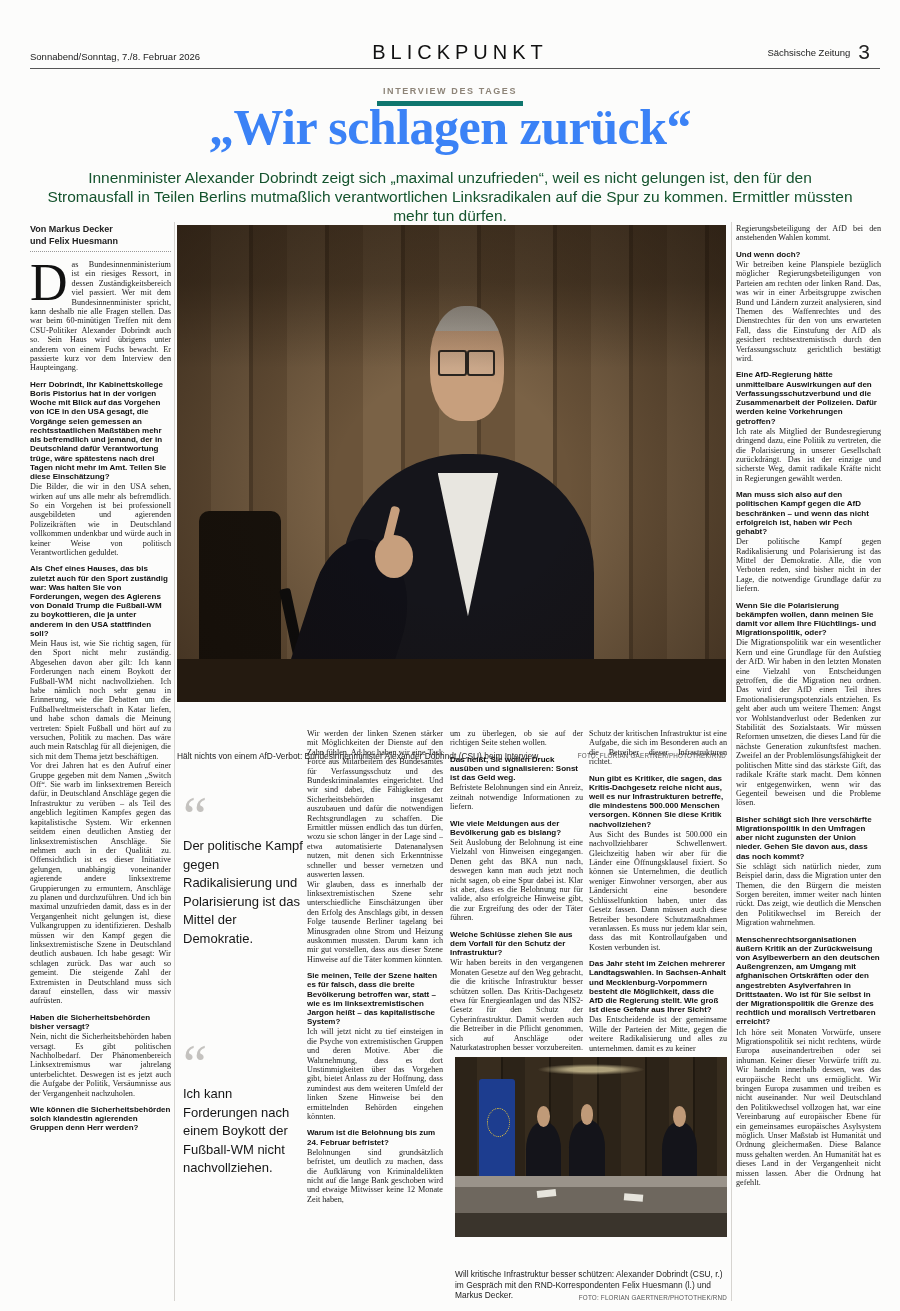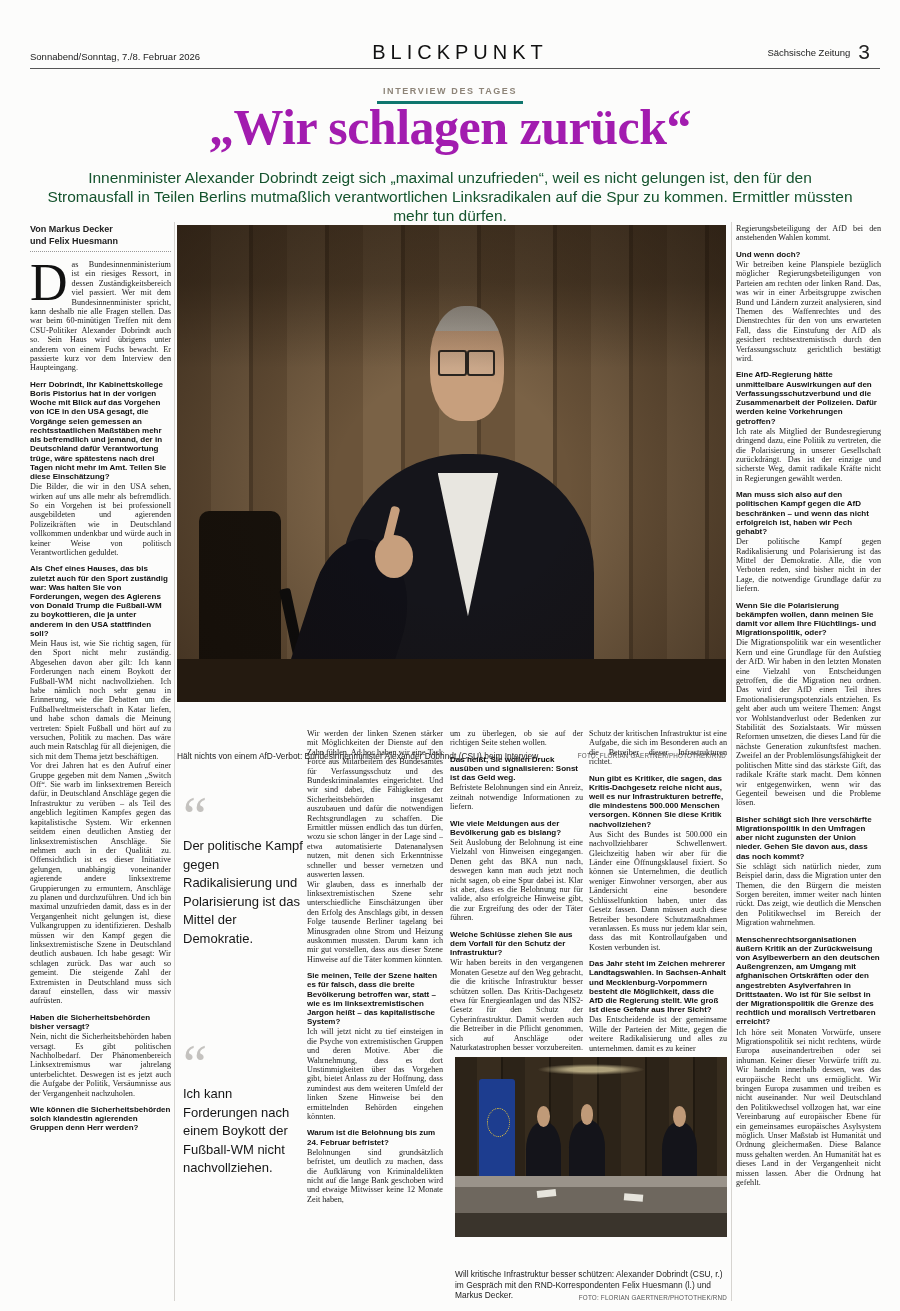--- a/index.html
+++ b/index.html
@@ -9,23 +9,23 @@
   .masthead{position:absolute;left:30px;right:20px;top:40px;height:24px;}
   .m-date{position:absolute;left:0;bottom:2px;font-family:"Liberation Sans",sans-serif;font-size:9.5px;color:#222;margin-top:44px;}
   .m-section{position:absolute;left:10px;right:0;bottom:0;text-align:center;font-family:"Liberation Sans",sans-serif;
              font-size:20px;letter-spacing:5px;color:#111;}
   .m-right{position:absolute;right:10px;bottom:0;font-family:"Liberation Sans",sans-serif;font-size:9.5px;color:#222;}
   .m-right .pgno{font-size:21px;margin-left:8px;vertical-align:-3px;}
   .m-rule{position:absolute;left:30px;right:20px;top:68px;border-top:1px solid #555;}
   
   .kicker{position:absolute;left:0;right:0;top:80px;text-align:center;}
   .kicker span{display:inline-block;font-family:"Liberation Sans",sans-serif;font-size:9px;font-weight:bold;
-               letter-spacing:1.6px;color:#8d8478;padding:0 6px 5px 6px;border-bottom:3px solid #0f766e;}
+               letter-spacing:1.6px;color:#8d8478;padding:0 6px 5px 6px;border-bottom:5px solid #0f766e;}
   .headline{position:absolute;left:0;right:0;top:98px;text-align:center;font-family:"Liberation Serif",serif;
-            font-weight:bold;font-size:50px;letter-spacing:-0.5px;color:#a21caf;}
+            font-weight:bold;font-size:50px;letter-spacing:-0.5px;color:#3b82f6;}
   .subhead{position:absolute;left:45px;right:45px;top:168px;text-align:center;font-family:"Liberation Sans",sans-serif;
            font-size:15.5px;line-height:19px;color:#14532d;}
   
   .col{position:absolute;overflow:hidden;text-align:justify;font-size:8.2px;line-height:9.4px;}
   .col p{margin:0 0 0 0;}
   .col p.q{font-family:"Liberation Sans",sans-serif;font-weight:bold;font-size:8px;line-height:9.2px;
            margin-top:7px;margin-bottom:1px;text-align:left;color:#111;}
   .col p.a,.col p.lede{font-family:"Liberation Serif",serif;color:#1a1a1a;}
   .dropcap{float:left;font-family:"Liberation Serif",serif;font-size:52px;line-height:42px;
            padding:2px 4px 0 0;color:#111;}

